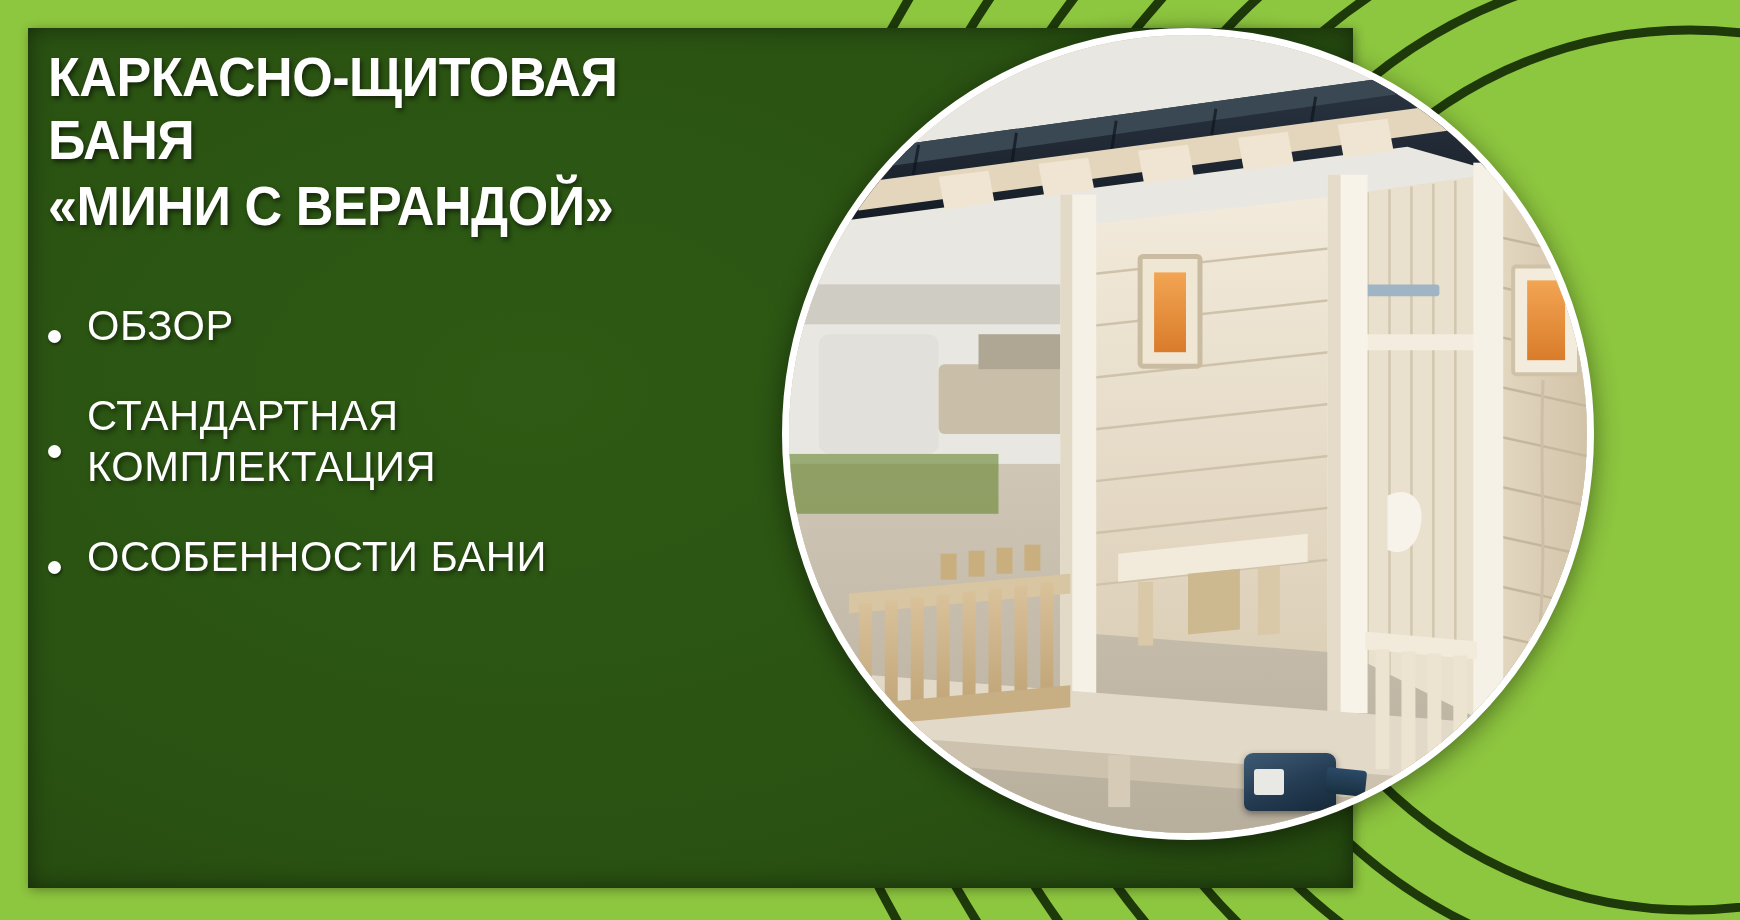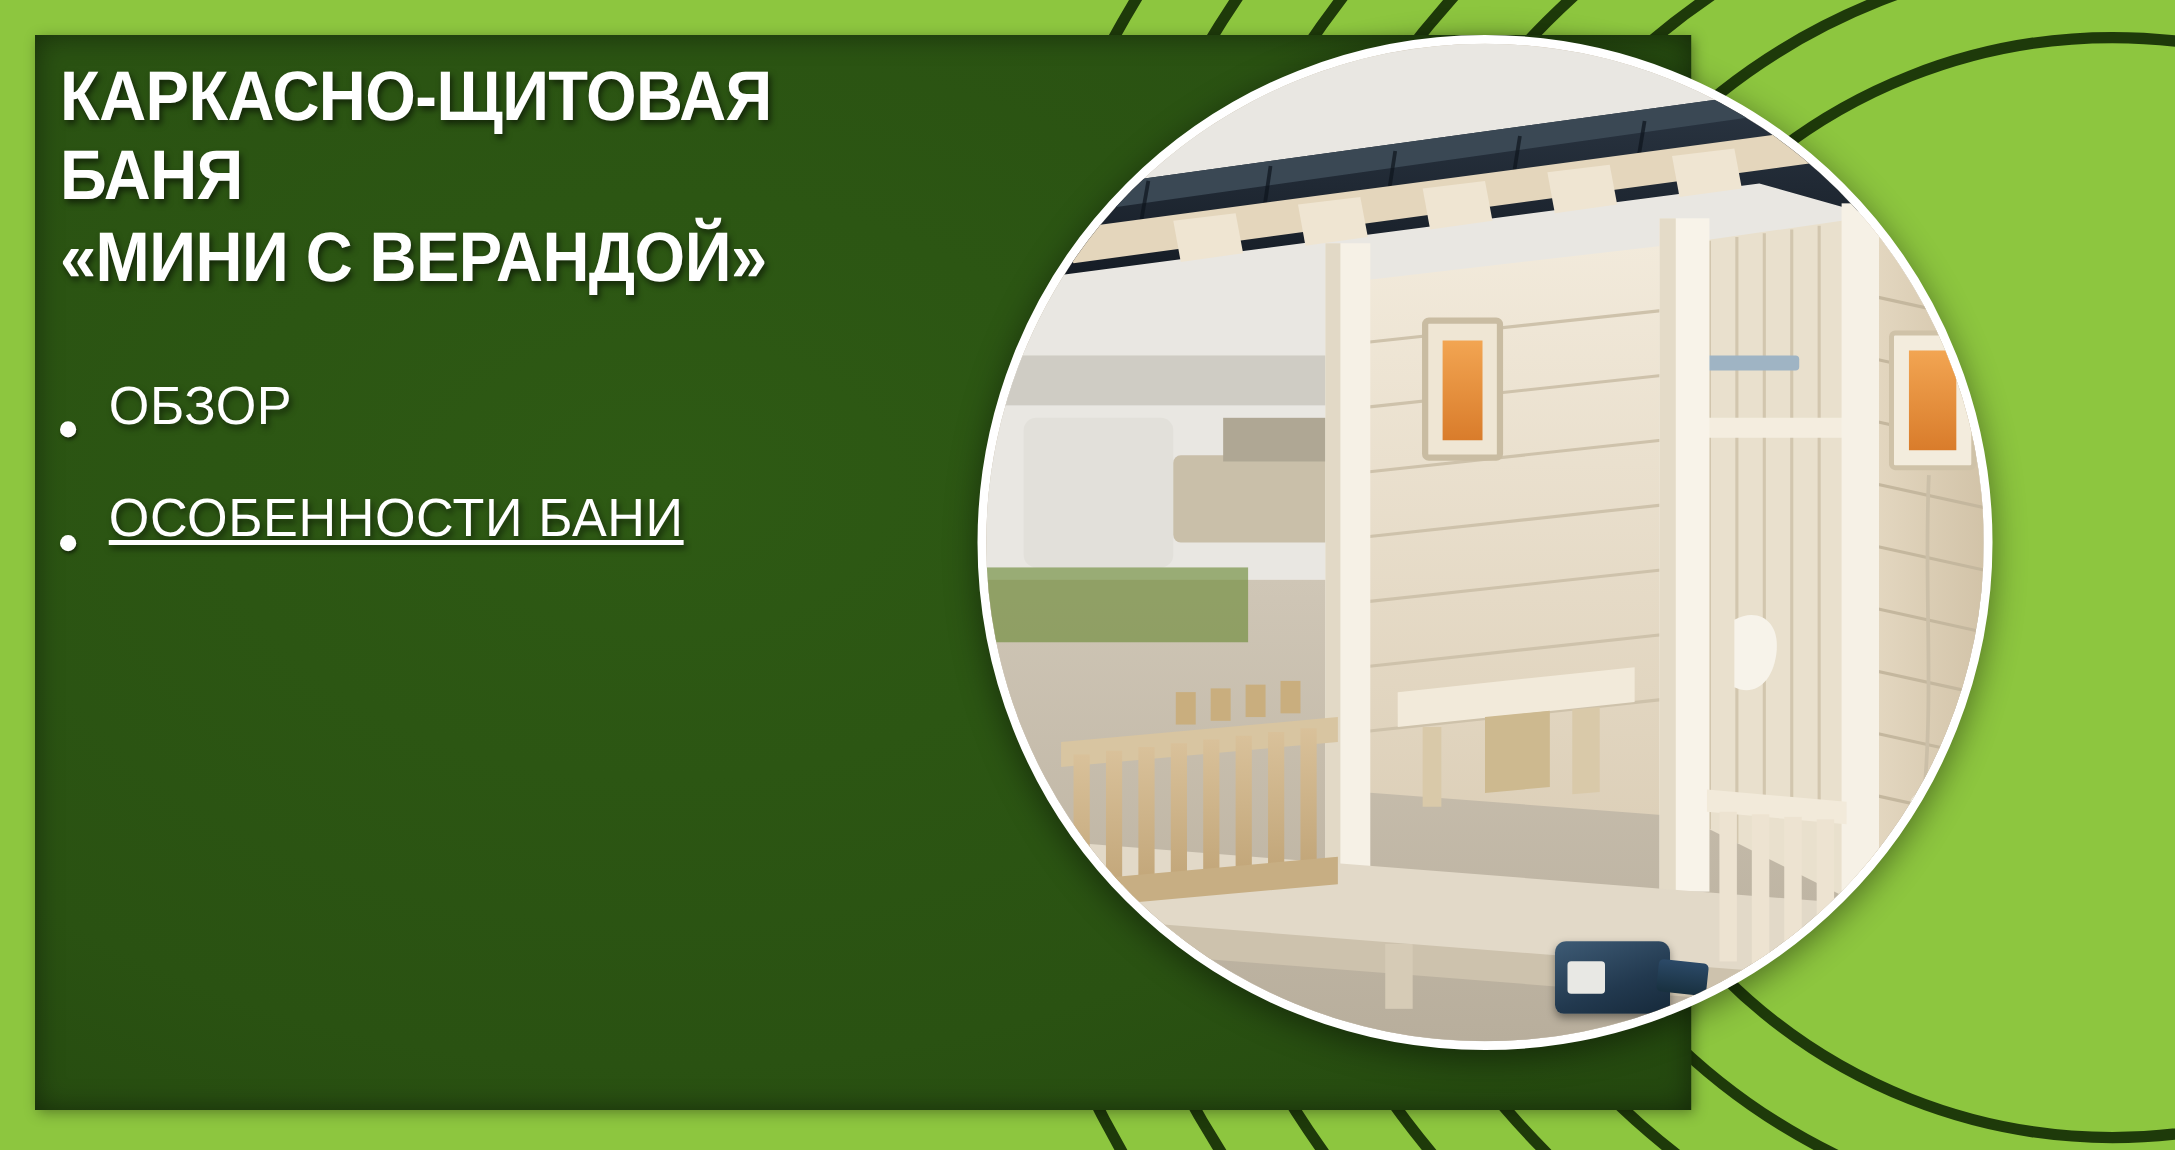--- a/index.html
+++ b/index.html
@@ -52,30 +52,30 @@
   }
   .title .ln{display:block;white-space:nowrap;}
   .title .ln.quoted{margin-top:4px;}
 
   .bullets{
     margin:0;padding:0;list-style:none;
     margin-top:62px;
   }
   .bullets li{
     display:flex;
-    align-items:flex-end;
+    align-items:center;
     color:#ffffff;
     font-size:43px;
     line-height:1.17;
     font-weight:400;
     letter-spacing:.5px;
     text-shadow:2px 3px 5px rgba(0,0,0,.5);
     margin-bottom:40px;
   }
-  .bullets li:last-child{margin-bottom:0;text-decoration:underline;}
+  .bullets li:last-child{margin-bottom:0;}
   .bullet-dot{
     flex:0 0 auto;
     width:13px;height:13px;
     border-radius:50%;
     background:#ffffff;
     margin-top:22px;
     margin-right:26px;
     box-shadow:1px 2px 3px rgba(0,0,0,.5);
   }
   .bullet-text{
@@ -163,20 +163,27 @@
     <ul class="bullets">
       <li>
         <span class="bullet-dot"></span>
         <span class="bullet-text">
           <span>ОБЗОР</span>
         </span>
       </li>
       <li>
         <span class="bullet-dot"></span>
         <span class="bullet-text">
+          <span>СТАНДАРТНАЯ</span>
+          <span class="l2">КОМПЛЕКТАЦИЯ</span>
+        </span>
+      </li>
+      <li>
+        <span class="bullet-dot"></span>
+        <span class="bullet-text">
           <span>ОСОБЕННОСТИ БАНИ</span>
         </span>
       </li>
     </ul>
 
   </div>
 
   <div class="photo">
     <div class="scene">
       <svg viewBox="0 0 800 800" preserveAspectRatio="xMidYMid slice" aria-hidden="true">

